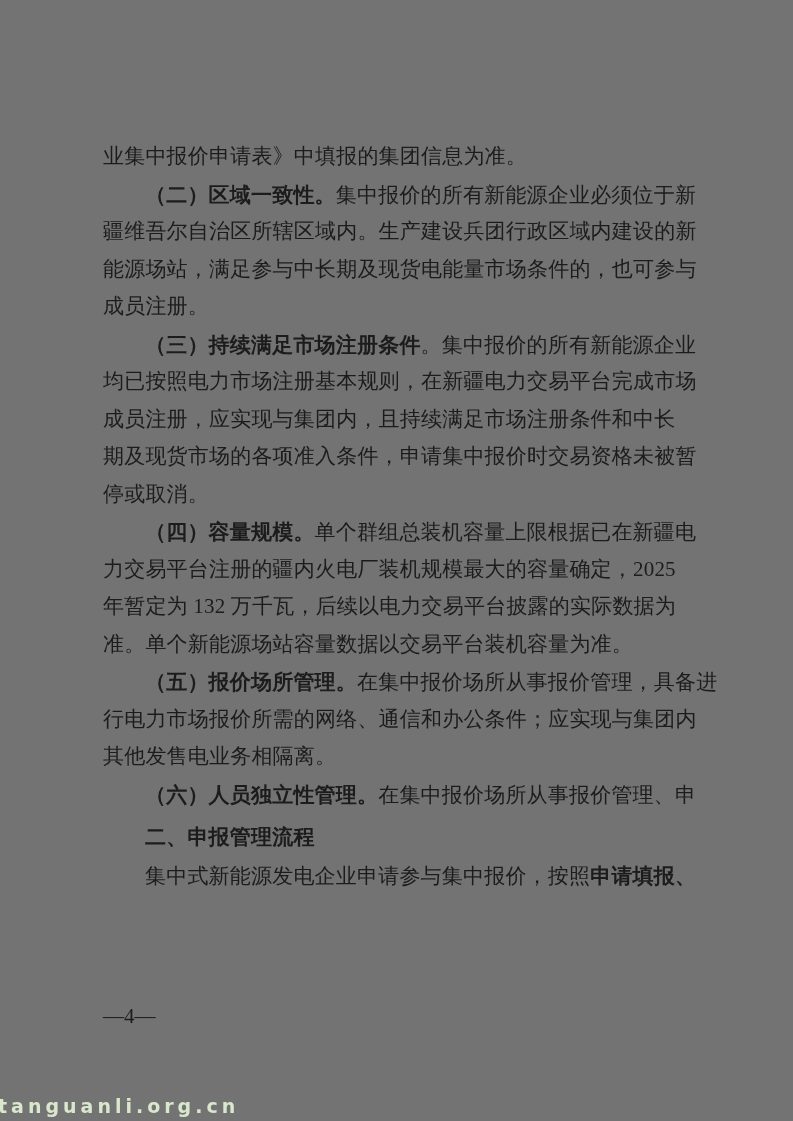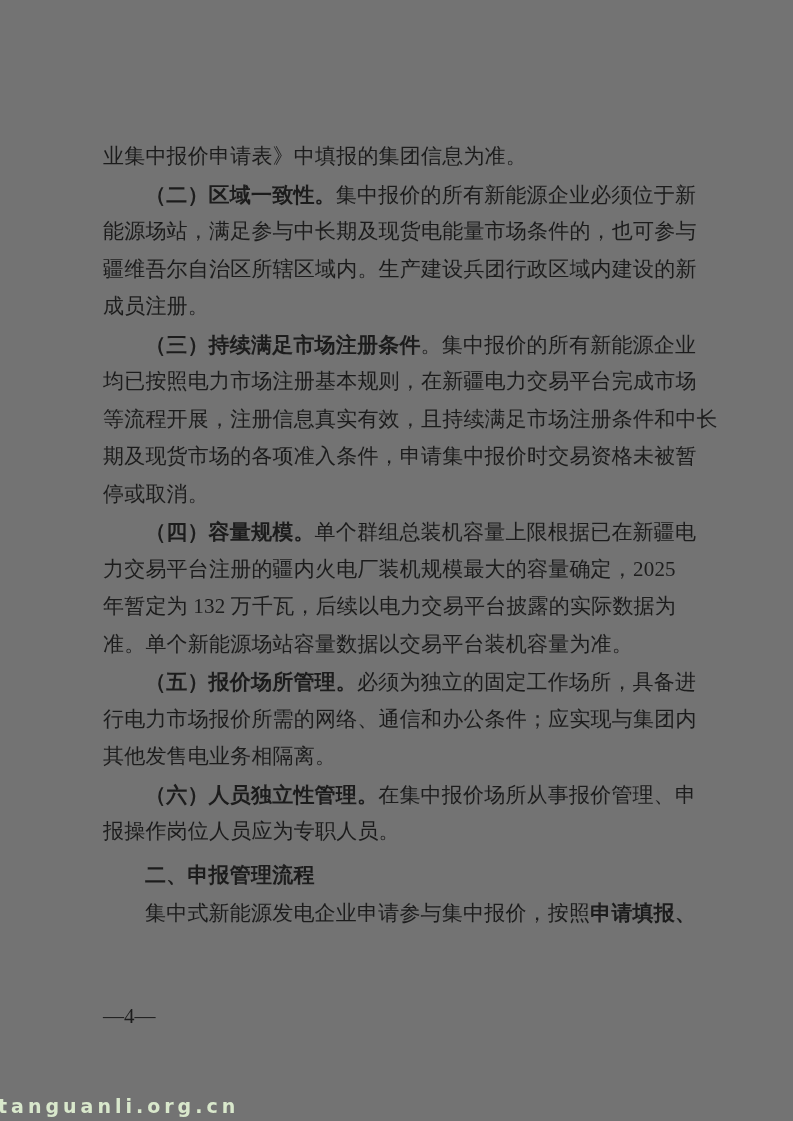--- a/index.html
+++ b/index.html
@@ -71,45 +71,44 @@
 </head>
 <body>
 
 <div class="page">
   <div class="text-column" id="text-column">
       <div class="paragraph">
         <div class="text-line"><span class="run">业集中报价申请表》中填报的集团信息为准。</span></div>
       </div>
       <div class="paragraph">
         <div class="text-line indent"><span class="run bold">（二）区域一致性。</span><span class="run">集中报价的所有新能源企业必须位于新</span></div>
+        <div class="text-line"><span class="run">疆维吾尔自治区所辖区域内。生产建设兵团行政区域内建设的新</span></div>
         <div class="text-line"><span class="run">能源场站，满足参与中长期及现货电能量市场条件的，也可参与</span></div>
-        <div class="text-line"><span class="run">疆维吾尔自治区所辖区域内。生产建设兵团行政区域内建设的新</span></div>
         <div class="text-line"><span class="run">成员注册。</span></div>
       </div>
       <div class="paragraph">
         <div class="text-line indent"><span class="run bold">（三）持续满足市场注册条件</span><span class="run">。集中报价的所有新能源企业</span></div>
         <div class="text-line"><span class="run">均已按照电力市场注册基本规则，在新疆电力交易平台完成市场</span></div>
-        <div class="text-line"><span class="run">等流程开展，注册信息真实有效，且持续满足市场注册条件和中长</span></div>
+        <div class="text-line"><span class="run">成员注册，应实现与集团内，且持续满足市场注册条件和中长</span></div>
         <div class="text-line"><span class="run">期及现货市场的各项准入条件，申请集中报价时交易资格未被暂</span></div>
         <div class="text-line"><span class="run">停或取消。</span></div>
       </div>
       <div class="paragraph">
         <div class="text-line indent"><span class="run bold">（四）容量规模。</span><span class="run">单个群组总装机容量上限根据已在新疆电</span></div>
         <div class="text-line"><span class="run">力交易平台注册的疆内火电厂装机规模最大的容量确定，2025</span></div>
         <div class="text-line"><span class="run">年暂定为 132 万千瓦，后续以电力交易平台披露的实际数据为</span></div>
         <div class="text-line"><span class="run">准。单个新能源场站容量数据以交易平台装机容量为准。</span></div>
       </div>
       <div class="paragraph">
-        <div class="text-line indent"><span class="run bold">（五）报价场所管理。</span><span class="run">必须为独立的固定工作场所，具备进</span></div>
+        <div class="text-line indent"><span class="run bold">（五）报价场所管理。</span><span class="run">在集中报价场所从事报价管理，具备进</span></div>
         <div class="text-line"><span class="run">行电力市场报价所需的网络、通信和办公条件；应实现与集团内</span></div>
         <div class="text-line"><span class="run">其他发售电业务相隔离。</span></div>
       </div>
       <div class="paragraph">
         <div class="text-line indent"><span class="run bold">（六）人员独立性管理。</span><span class="run">在集中报价场所从事报价管理、申</span></div>
-        <div class="text-line"><span class="run">报操作岗位人员应为专职人员。</span></div>
       </div>
       <div class="paragraph heading-para">
         <div class="text-line indent"><span class="run bold">二、申报管理流程</span></div>
       </div>
       <div class="paragraph">
         <div class="text-line indent"><span class="run">集中式新能源发电企业申请参与集中报价，按照</span><span class="run bold">申请填报、</span></div>
       </div>
     </div>
   <div class="page-number">—4—</div>
   <div class="watermark">tanguanli.org.cn</div>

